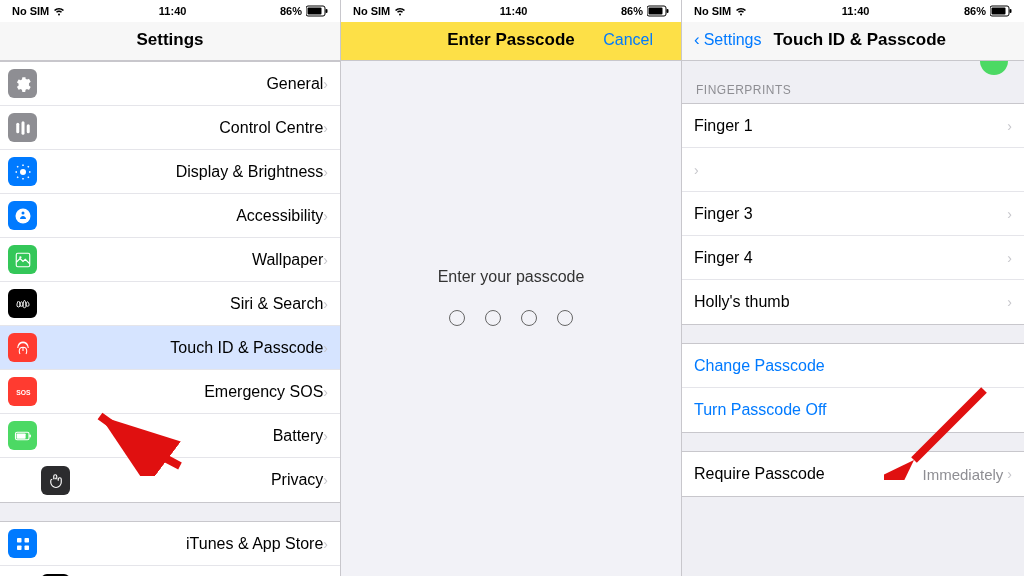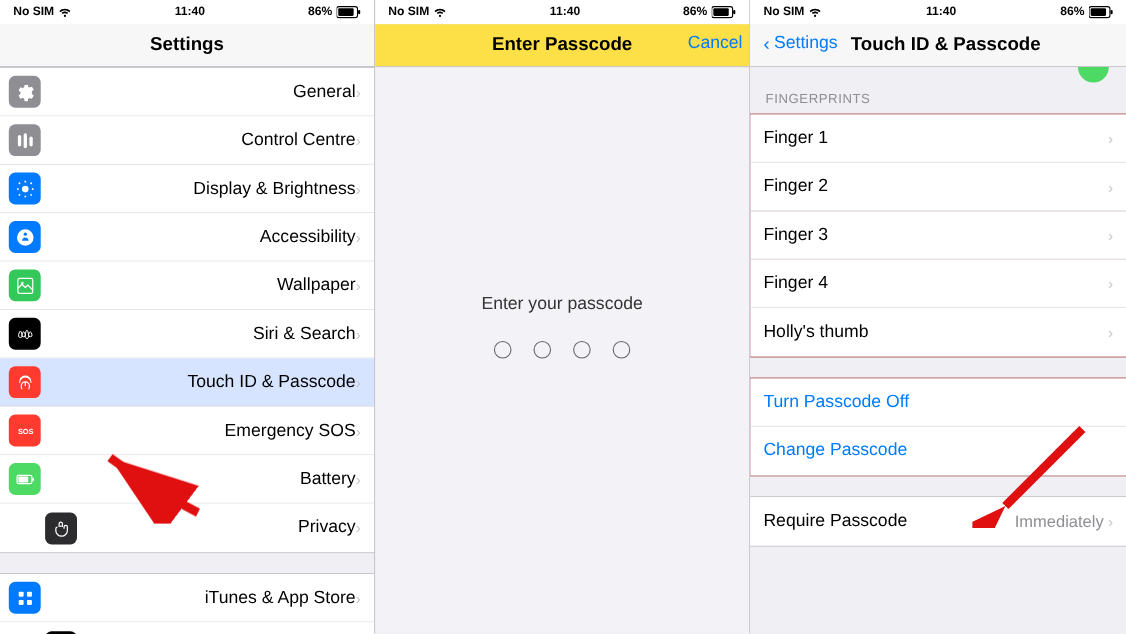--- a/index.html
+++ b/index.html
@@ -118,21 +118,21 @@
       padding: 8px 12px 10px;
       position: relative;
     }
     .passcode-title {
       font-size: 17px;
       font-weight: 700;
       color: #000;
     }
     .cancel-btn {
       position: absolute;
-      right: 6px;
+      right: 28px;
       font-size: 16px;
       color: #007aff;
       cursor: pointer;
       margin-left: 27px;
     }
     .passcode-body {
       flex: 1;
       display: flex;
       flex-direction: column;
       align-items: center;
@@ -195,21 +195,21 @@
       overflow-y: auto;
     }
     .section-header {
       font-size: 12px;
       color: #8e8e93;
       padding: 14px 14px 6px;
       text-transform: uppercase;
       letter-spacing: 0.5px;
     }
     .touch-group {
-      background: #b91c1c;
+      background: #0c4a6e;
       border-top: 1px solid #c8c7cc;
       border-bottom: 1px solid #c8c7cc;
     }
     .touch-item {
       display: flex;
       align-items: center;
       padding: 0 12px;
       height: 44px;
       border-bottom: 1px solid #e5e5ea;
       background: #fff;
@@ -503,45 +503,44 @@
     </div>
 
     <div class="section-header">FINGERPRINTS</div>
 
     <div class="touch-group">
       <div class="touch-item">
         <span class="touch-item-label">Finger 1</span>
         <span class="touch-chevron">›</span>
       </div>
       <div class="touch-item">
-        <span class="touch-item-label">Finger 2</span>
         <span class="touch-chevron">›</span>
       </div>
       <div class="touch-item">
         <span class="touch-item-label">Finger 3</span>
         <span class="touch-chevron">›</span>
       </div>
       <div class="touch-item">
         <span class="touch-item-label">Finger 4</span>
         <span class="touch-chevron">›</span>
       </div>
       <div class="touch-item">
         <span class="touch-item-label">Holly's thumb</span>
         <span class="touch-chevron">›</span>
       </div>
     </div>
 
     <div class="spacer-group"></div>
 
     <div class="touch-group">
       <div class="touch-item">
+        <span class="touch-item-label blue">Change Passcode</span>
+      </div>
+      <div class="touch-item">
         <span class="touch-item-label blue">Turn Passcode Off</span>
-      </div>
-      <div class="touch-item">
-        <span class="touch-item-label blue">Change Passcode</span>
       </div>
     </div>
 
     <div class="spacer-group"></div>
 
     <div class="touch-group">
       <div class="touch-item">
         <span class="touch-item-label">Require Passcode</span>
         <span class="touch-value">Immediately</span>
         <span class="touch-chevron">›</span>

